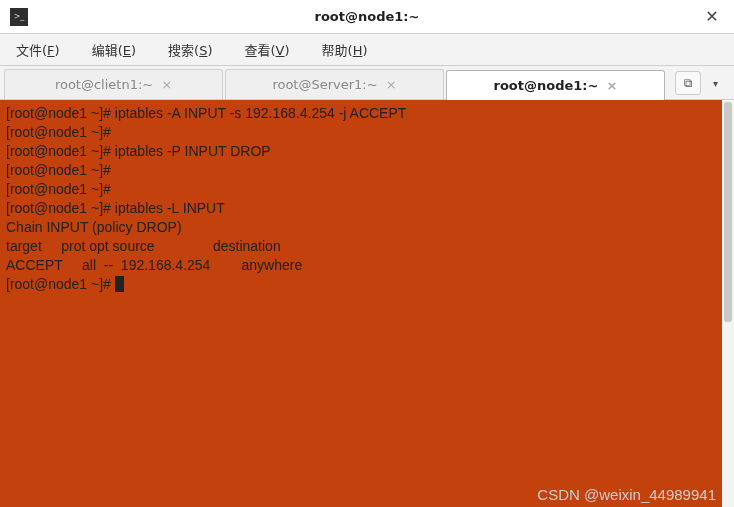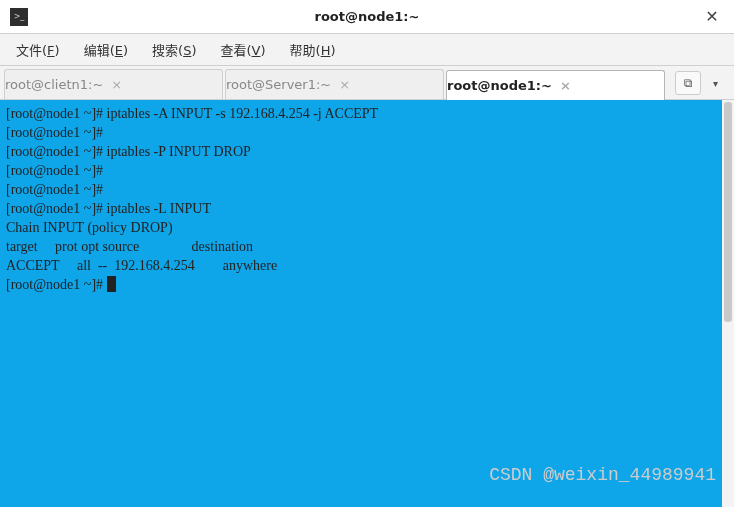--- a/index.html
+++ b/index.html
@@ -49,21 +49,21 @@
     display: flex; align-items: center; justify-content: center;
   }
   
   .menubar {
     height: 32px;
     background: #f3f3f3;
     border-bottom: 1px solid #cfcfcf;
     display: flex;
     align-items: center;
     padding: 0 6px;
-    gap: 4px;
+    gap: 12px;
     color: #333;
   }
   .menubar .item {
     padding: 4px 10px;
     cursor: pointer;
   }
   .menubar .item u { text-decoration: underline; }
   
   .tabbar {
     height: 34px;
@@ -75,20 +75,21 @@
   }
   .tab {
     flex: 1;
     height: 30px;
     background: #efefef;
     border: 1px solid #cfcfcf;
     border-bottom: none;
     margin-right: 2px;
     display: flex;
     align-items: center;
+    justify-content: center;
     gap: 8px;
     color: #888;
     cursor: pointer;
     position: relative;
     border-radius: 3px 3px 0 0;
   }
   .tab.active {
     background: #fff;
     color: #222;
     font-weight: bold;
@@ -112,23 +113,23 @@
     border-radius: 3px;
     background: #f9f9f9;
     display: flex; align-items: center; justify-content: center;
     cursor: pointer;
     font-size: 12px;
     color: #555;
   }
   .tabtools .chev { font-size: 10px; color: #555; cursor: pointer; padding: 4px; }
   
   .terminal {
-    background: #0ea5e9;
+    background: #c2410c;
     color: #222;
-    font-family: Liberation Serif, serif;
+    font-family: Liberation Sans, sans-serif;
     font-size: 14px;
     line-height: 19px;
     padding: 4px 6px;
     white-space: pre;
     height: calc(507px - 34px - 32px - 34px);
     overflow: hidden;
     position: relative;
   }
   .cursor {
     display: inline-block;
@@ -147,24 +148,24 @@
   .scrollbar .thumb {
     position: absolute;
     top: 2px; left: 2px; right: 2px;
     height: 220px;
     background: #c9c9c9;
     border-radius: 3px;
   }
   .watermark {
     position: absolute;
     right: 18px;
-    bottom: 22px;
+    bottom: 4px;
     color: #ccc;
-    font-size: 18px;
-    font-family: Liberation Mono, monospace;
+    font-size: 15px;
+    font-family: Liberation Sans, sans-serif;
     pointer-events: none;
   }
 </style>
 </head>
 <body>
 
 <div class="titlebar">
   <span class="icon">&gt;_</span>
   <span class="title">root@node1:~</span>
   <span class="close">✕</span>

